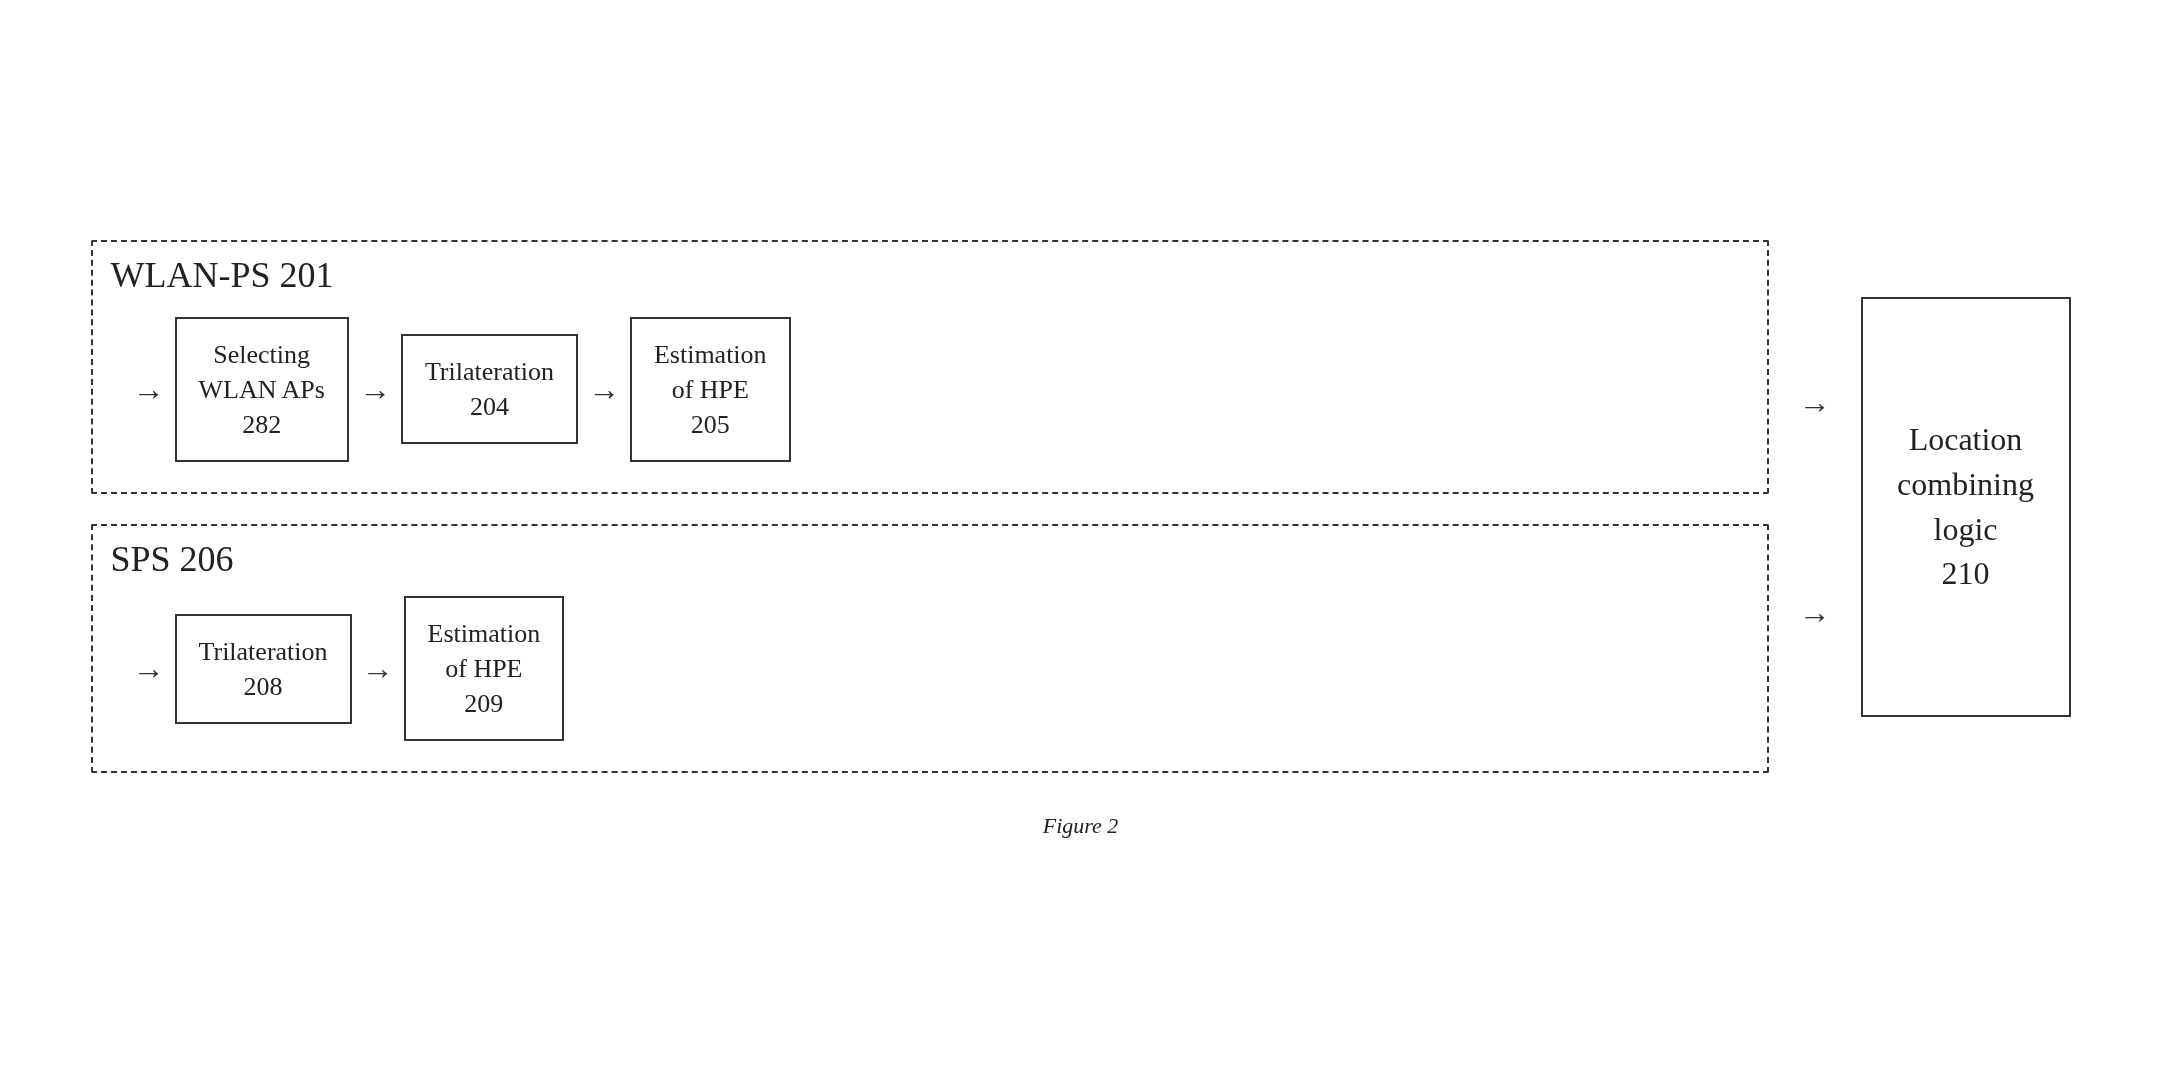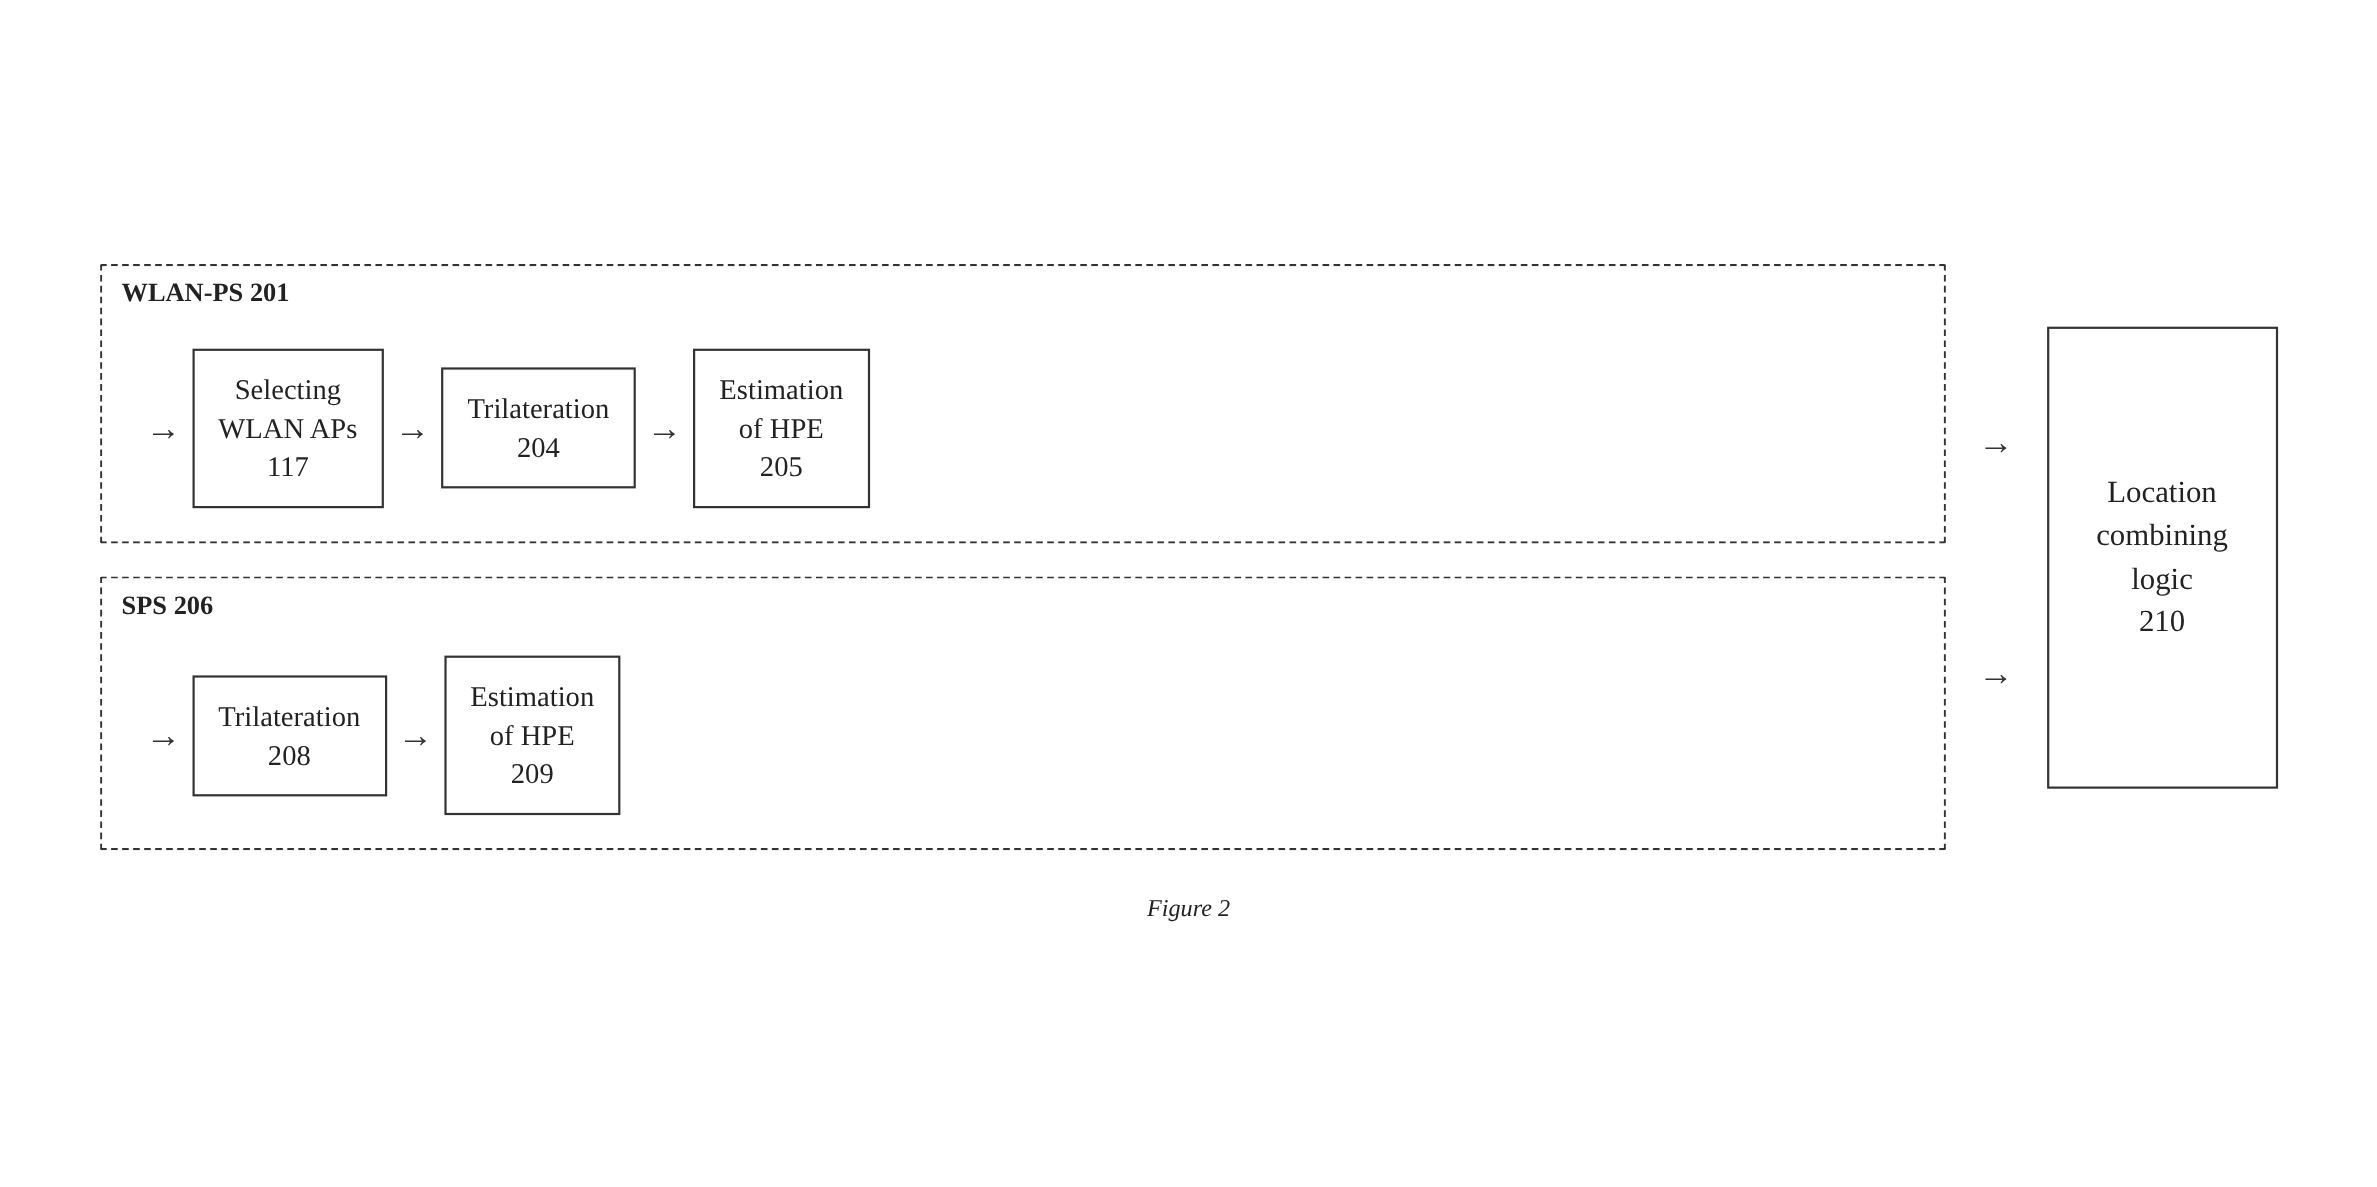--- a/index.html
+++ b/index.html
@@ -39,22 +39,22 @@
     .dashed-box {
       border: 2.5px dashed #333;
       border-radius: 2px;
       padding: 30px 30px 30px 30px;
       position: relative;
     }
     .dashed-box-label {
       position: absolute;
       top: 12px;
       left: 18px;
-      font-size: 24px;
-      font-weight: bold;
+      font-size: 36px;
+      font-weight: normal;
       color: #222;
       text-align: right;
     }
     
     .flow-row {
       display: flex;
       flex-direction: row;
       align-items: center;
       margin-top: 20px;
     }
@@ -86,21 +86,21 @@
     .location-box {
       border: 2px solid #333;
       background: #fff;
       padding: 24px 28px;
       width: 210px;
       min-height: 420px;
       display: flex;
       align-items: center;
       justify-content: center;
       text-align: center;
-      font-size: 28px;
+      font-size: 32px;
       line-height: 1.4;
       color: #222;
       flex-shrink: 0;
     }
     .figure-caption {
       font-size: 22px;
       color: #222;
       margin-top: 40px;
       font-style: italic;
     }
@@ -134,21 +134,21 @@
   <div class="diagram-area">
     <div class="left-side">
 
       <div class="dashed-box top-section">
         <span class="dashed-box-label">WLAN-PS 201</span>
         <div class="flow-row wlan-flow">
           <div class="arrow">→</div>
           <div class="process-box">
             <span style="white-space:pre-line;">Selecting
 WLAN APs
-117</span>
+282</span>
           </div>
           <div class="arrow">→</div>
           <div class="process-box">
             <span style="white-space:pre-line;">Trilateration
 204</span>
           </div>
           <div class="arrow">→</div>
           <div class="process-box">
             <span style="white-space:pre-line;">Estimation
 of HPE

